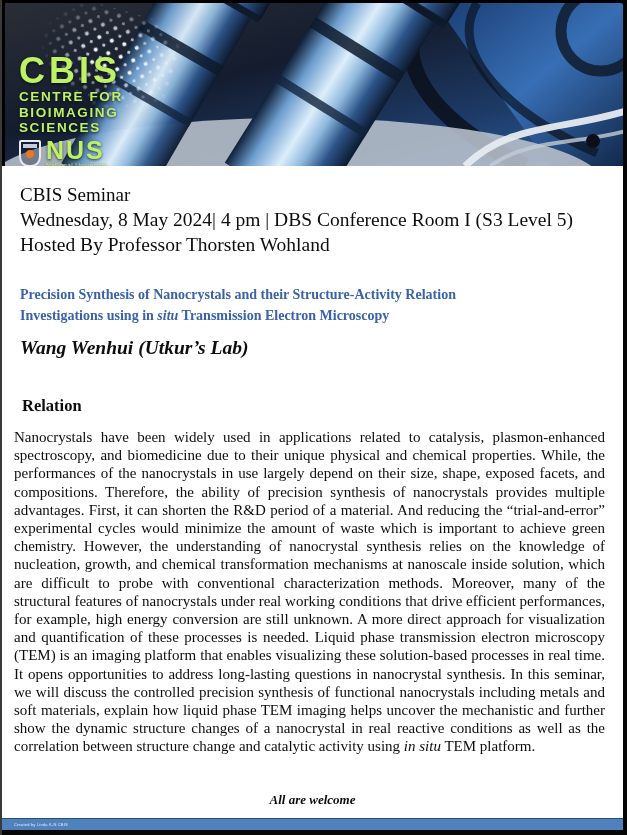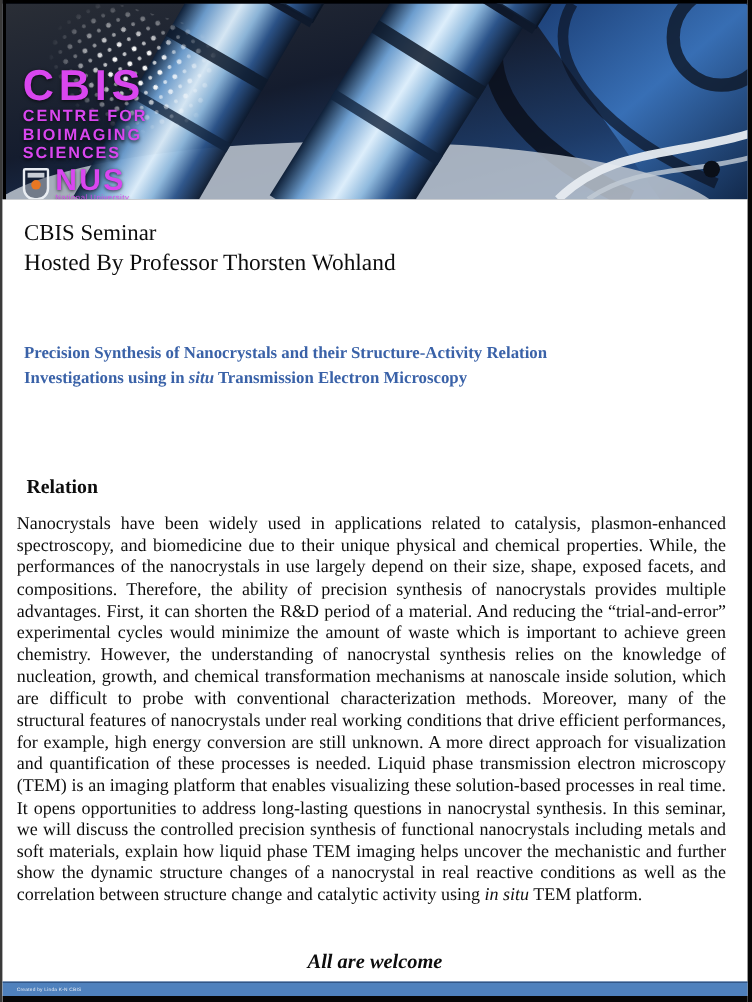--- a/index.html
+++ b/index.html
@@ -27,21 +27,21 @@
       radial-gradient(circle, rgba(255,255,255,.95) 1.7px, rgba(255,255,255,0) 2.4px),
       radial-gradient(circle, rgba(255,255,255,.75) 1.2px, rgba(255,255,255,0) 1.9px);
     background-size:13px 13px,13px 13px;
     background-position:0 0,6.5px 6.5px;
     transform:rotate(16deg);
     -webkit-mask-image:radial-gradient(ellipse at 55% 45%, #000 22%, transparent 68%);
     mask-image:radial-gradient(ellipse at 55% 45%, #000 22%, transparent 68%);
   }
   .logo-block{
     position:absolute;left:14px;top:50px;
-    font-family:"Liberation Sans", sans-serif;color:#d946ef;
+    font-family:"Liberation Sans", sans-serif;color:#bef264;
     text-shadow:0 1px 3px rgba(0,0,0,.7);
   }
   .logo-acronym{font-size:36px;font-weight:bold;letter-spacing:4px;line-height:36px;}
   .logo-line{font-size:13.5px;font-weight:bold;letter-spacing:1.6px;line-height:15.5px;}
   .nus-row{display:flex;align-items:flex-start;margin-top:2px;}
   .nus-shield{
     width:22px;height:27px;margin-right:5px;margin-top:2px;
     border:2px solid #e9edf2;border-radius:2px 2px 10px 10px;
     box-sizing:border-box;position:relative;background:rgba(20,30,50,.35);
   }
@@ -68,21 +68,21 @@
     position:absolute;left:18px;top:337px;
     font-size:19.5px;font-weight:bold;font-style:italic;
   }
   .abstract-heading{position:absolute;left:20px;top:396px;font-size:16.5px;font-weight:bold;}
   .abstract-body{
     position:absolute;left:12px;top:428px;width:591px;
     font-size:15px;line-height:18.2px;text-align:justify;margin:0;
   }
   .welcome-line{
     position:absolute;left:0;top:792px;width:100%;text-align:center;
-    font-size:17px;font-weight:bold;font-style:italic;
+    font-size:13px;font-weight:bold;font-style:italic;
   }
   
   .footer-bar{
     position:absolute;left:0;top:818px;width:627px;height:12px;
     background:var(--footer-bar-blue,#4F81BD);
     border-top:1px solid #2c4d79;box-sizing:border-box;
   }
   .footer-credit{
     position:absolute;left:12px;top:3px;
     font-family:"Liberation Sans", sans-serif;font-size:4px;color:#e8eef6;
@@ -159,25 +159,27 @@
           <div class="nus-word">NUS</div>
           <div class="nus-sub">National University</div>
 
         </div>
       </div>
     </div>
   </div>
 
   <div class="seminar-header">
     <div class="seminar-series">CBIS Seminar</div>
+    <div class="seminar-when">Wednesday, 8 May 2024| 4 pm | DBS Conference Room I (S3 Level 5)</div>
     <div class="seminar-host">Hosted By Professor Thorsten Wohland</div>
   </div>
 
   <div class="talk-title"><span>Precision Synthesis of Nanocrystals and their Structure-Activity Relation Investigations using in </span><i>situ</i><span> Transmission Electron Microscopy</span></div>
 
+  <div class="talk-speaker">Wang Wenhui (Utkur’s Lab)</div>
 
   <div class="abstract-heading">Relation</div>
 
   <p class="abstract-body"><span>Nanocrystals have been widely used in applications related to catalysis, plasmon-enhanced spectroscopy, and biomedicine due to their unique physical and chemical properties. While, the performances of the nanocrystals in use largely depend on their size, shape, exposed facets, and compositions. Therefore, the ability of precision synthesis of nanocrystals provides multiple advantages. First, it can shorten the R&amp;D period of a material. And reducing the “trial-and-error” experimental cycles would minimize the amount of waste which is important to achieve green chemistry. However, the understanding of nanocrystal synthesis relies on the knowledge of nucleation, growth, and chemical transformation mechanisms at nanoscale inside solution, which are difficult to probe with conventional characterization methods. Moreover, many of the structural features of nanocrystals under real working conditions that drive efficient performances, for example, high energy conversion are still unknown. A more direct approach for visualization and quantification of these processes is needed. Liquid phase transmission electron microscopy (TEM) is an imaging platform that enables visualizing these solution-based processes in real time. It opens opportunities to address long-lasting questions in nanocrystal synthesis. In this seminar, we will discuss the controlled precision synthesis of functional nanocrystals including metals and soft materials, explain how liquid phase TEM imaging helps uncover the mechanistic and further show the dynamic structure changes of a nanocrystal in real reactive conditions as well as the correlation between structure change and catalytic activity using </span><i>in situ</i><span> TEM platform.</span></p>
 
   <div class="welcome-line">All are welcome</div>
 
   <div class="footer-bar">
     <div class="footer-credit">Created by Linda K-N CBIS</div>
   </div>

